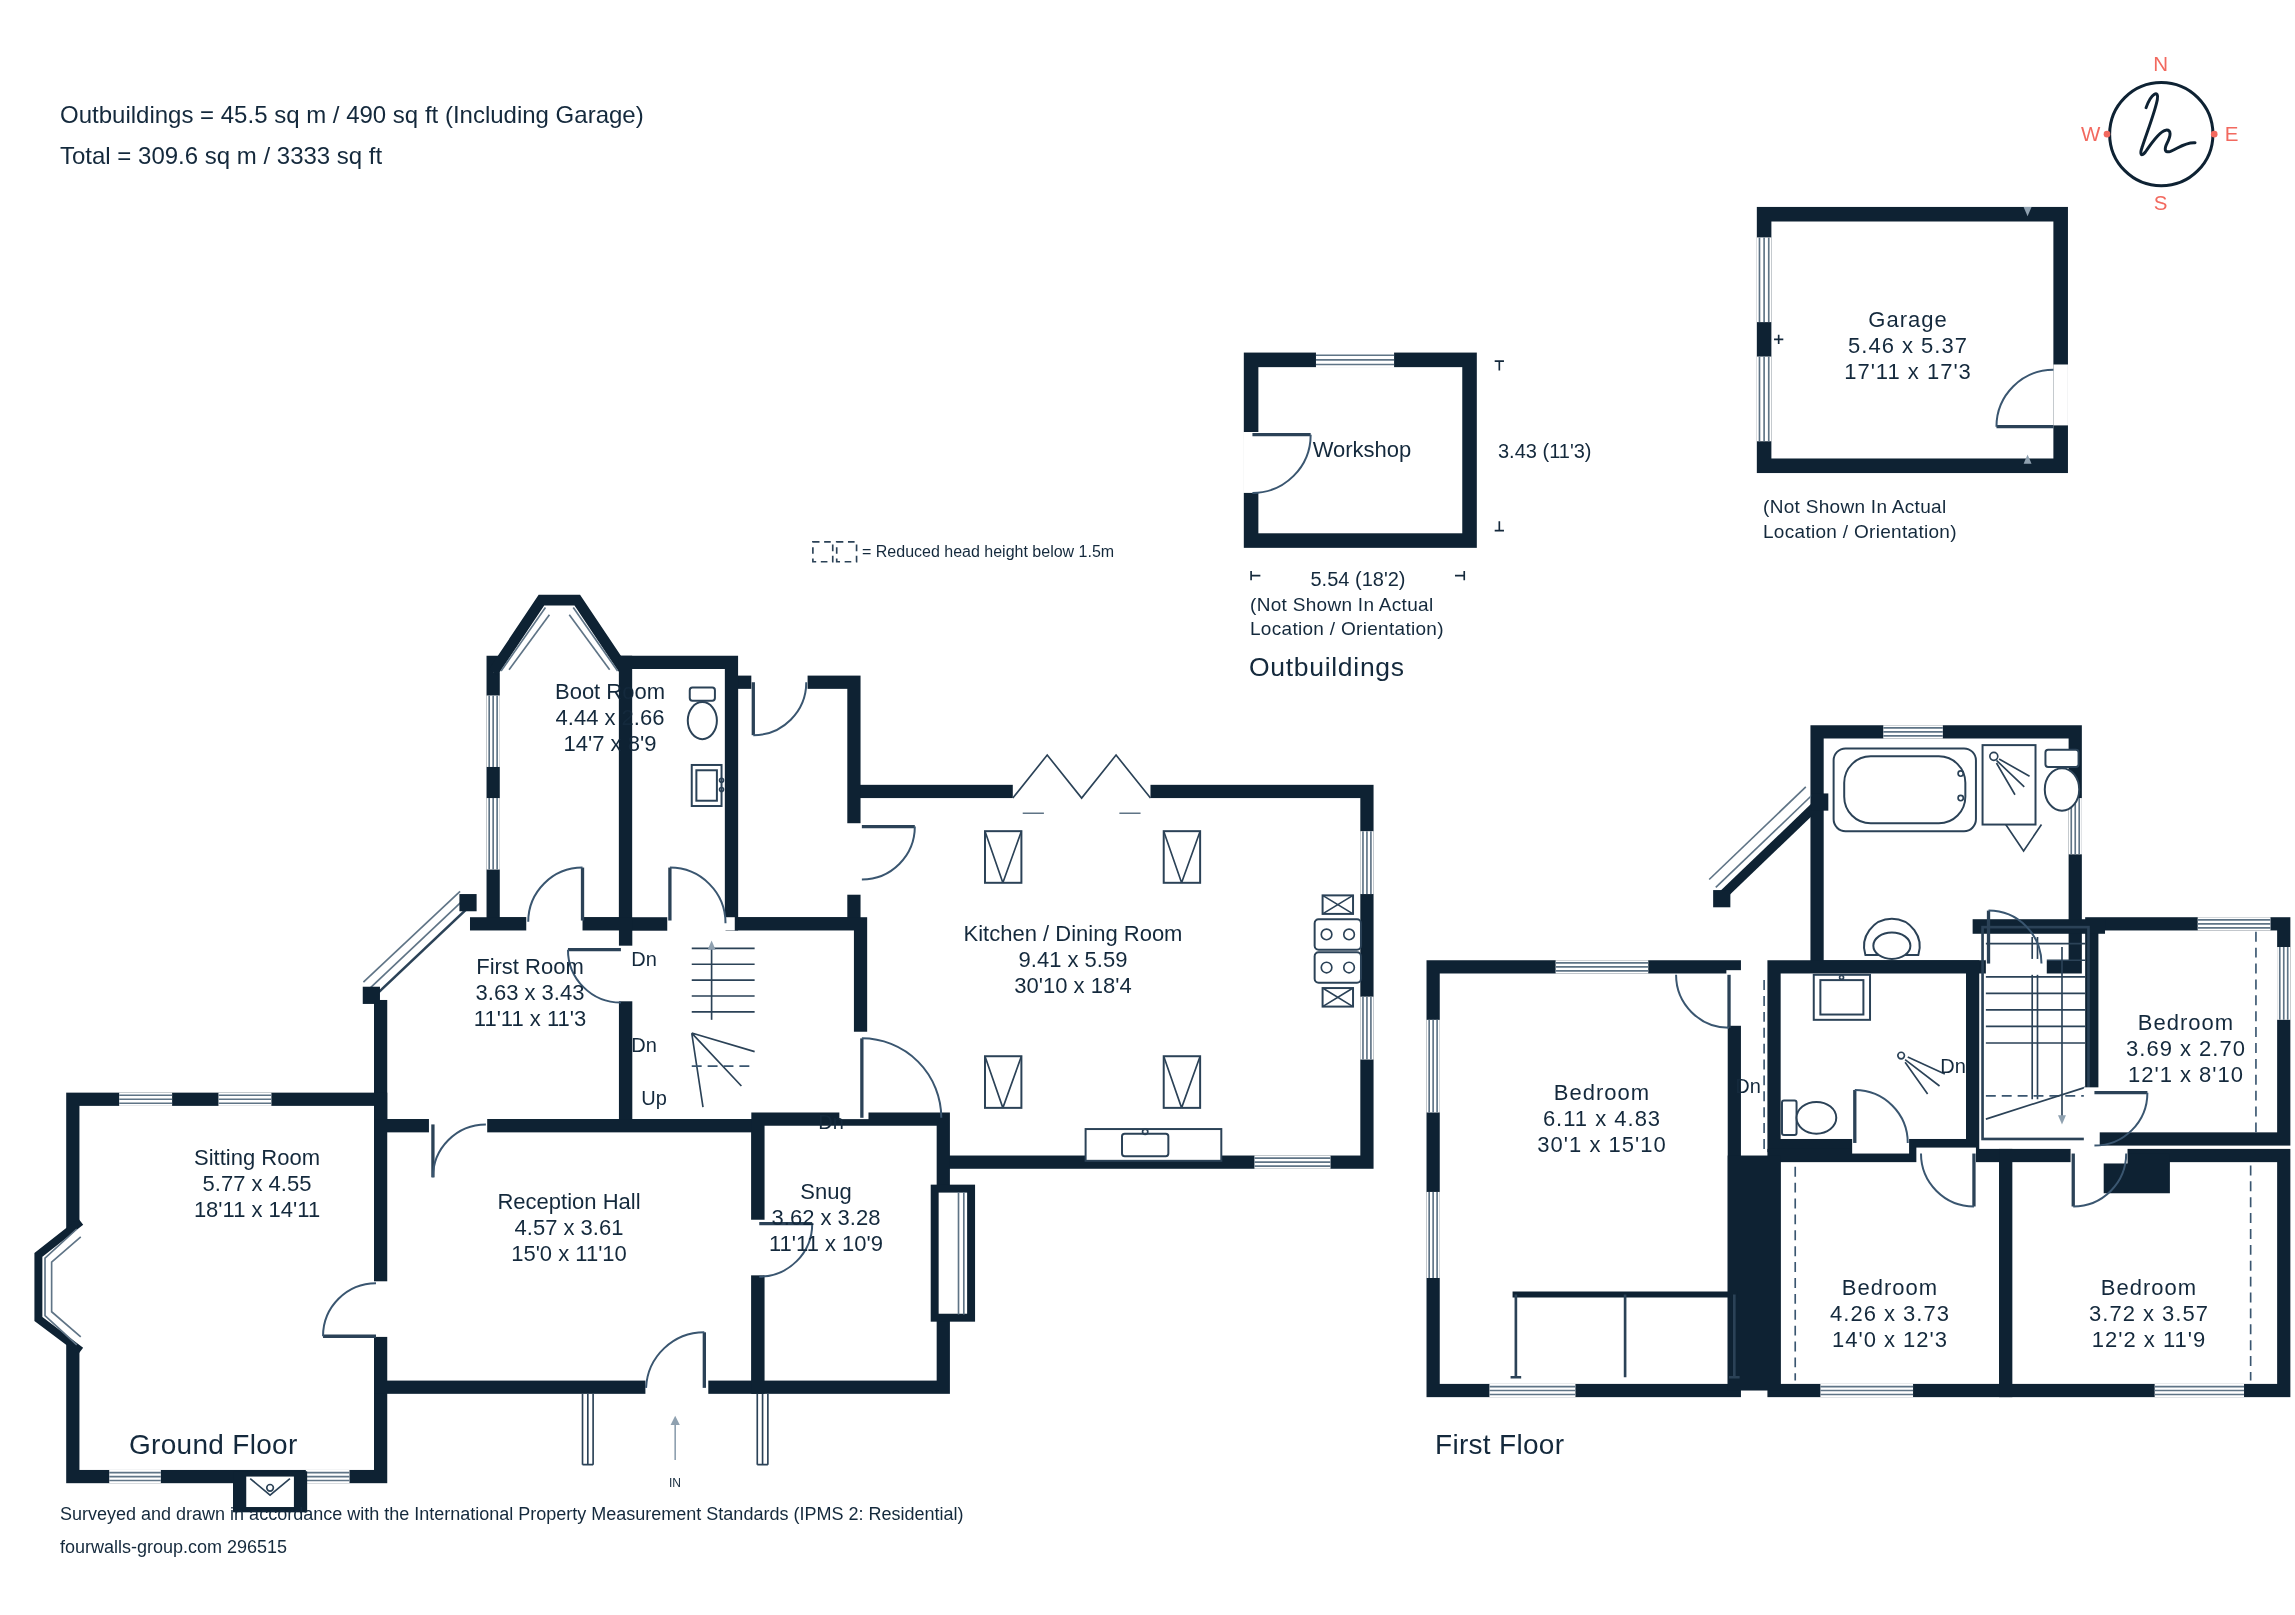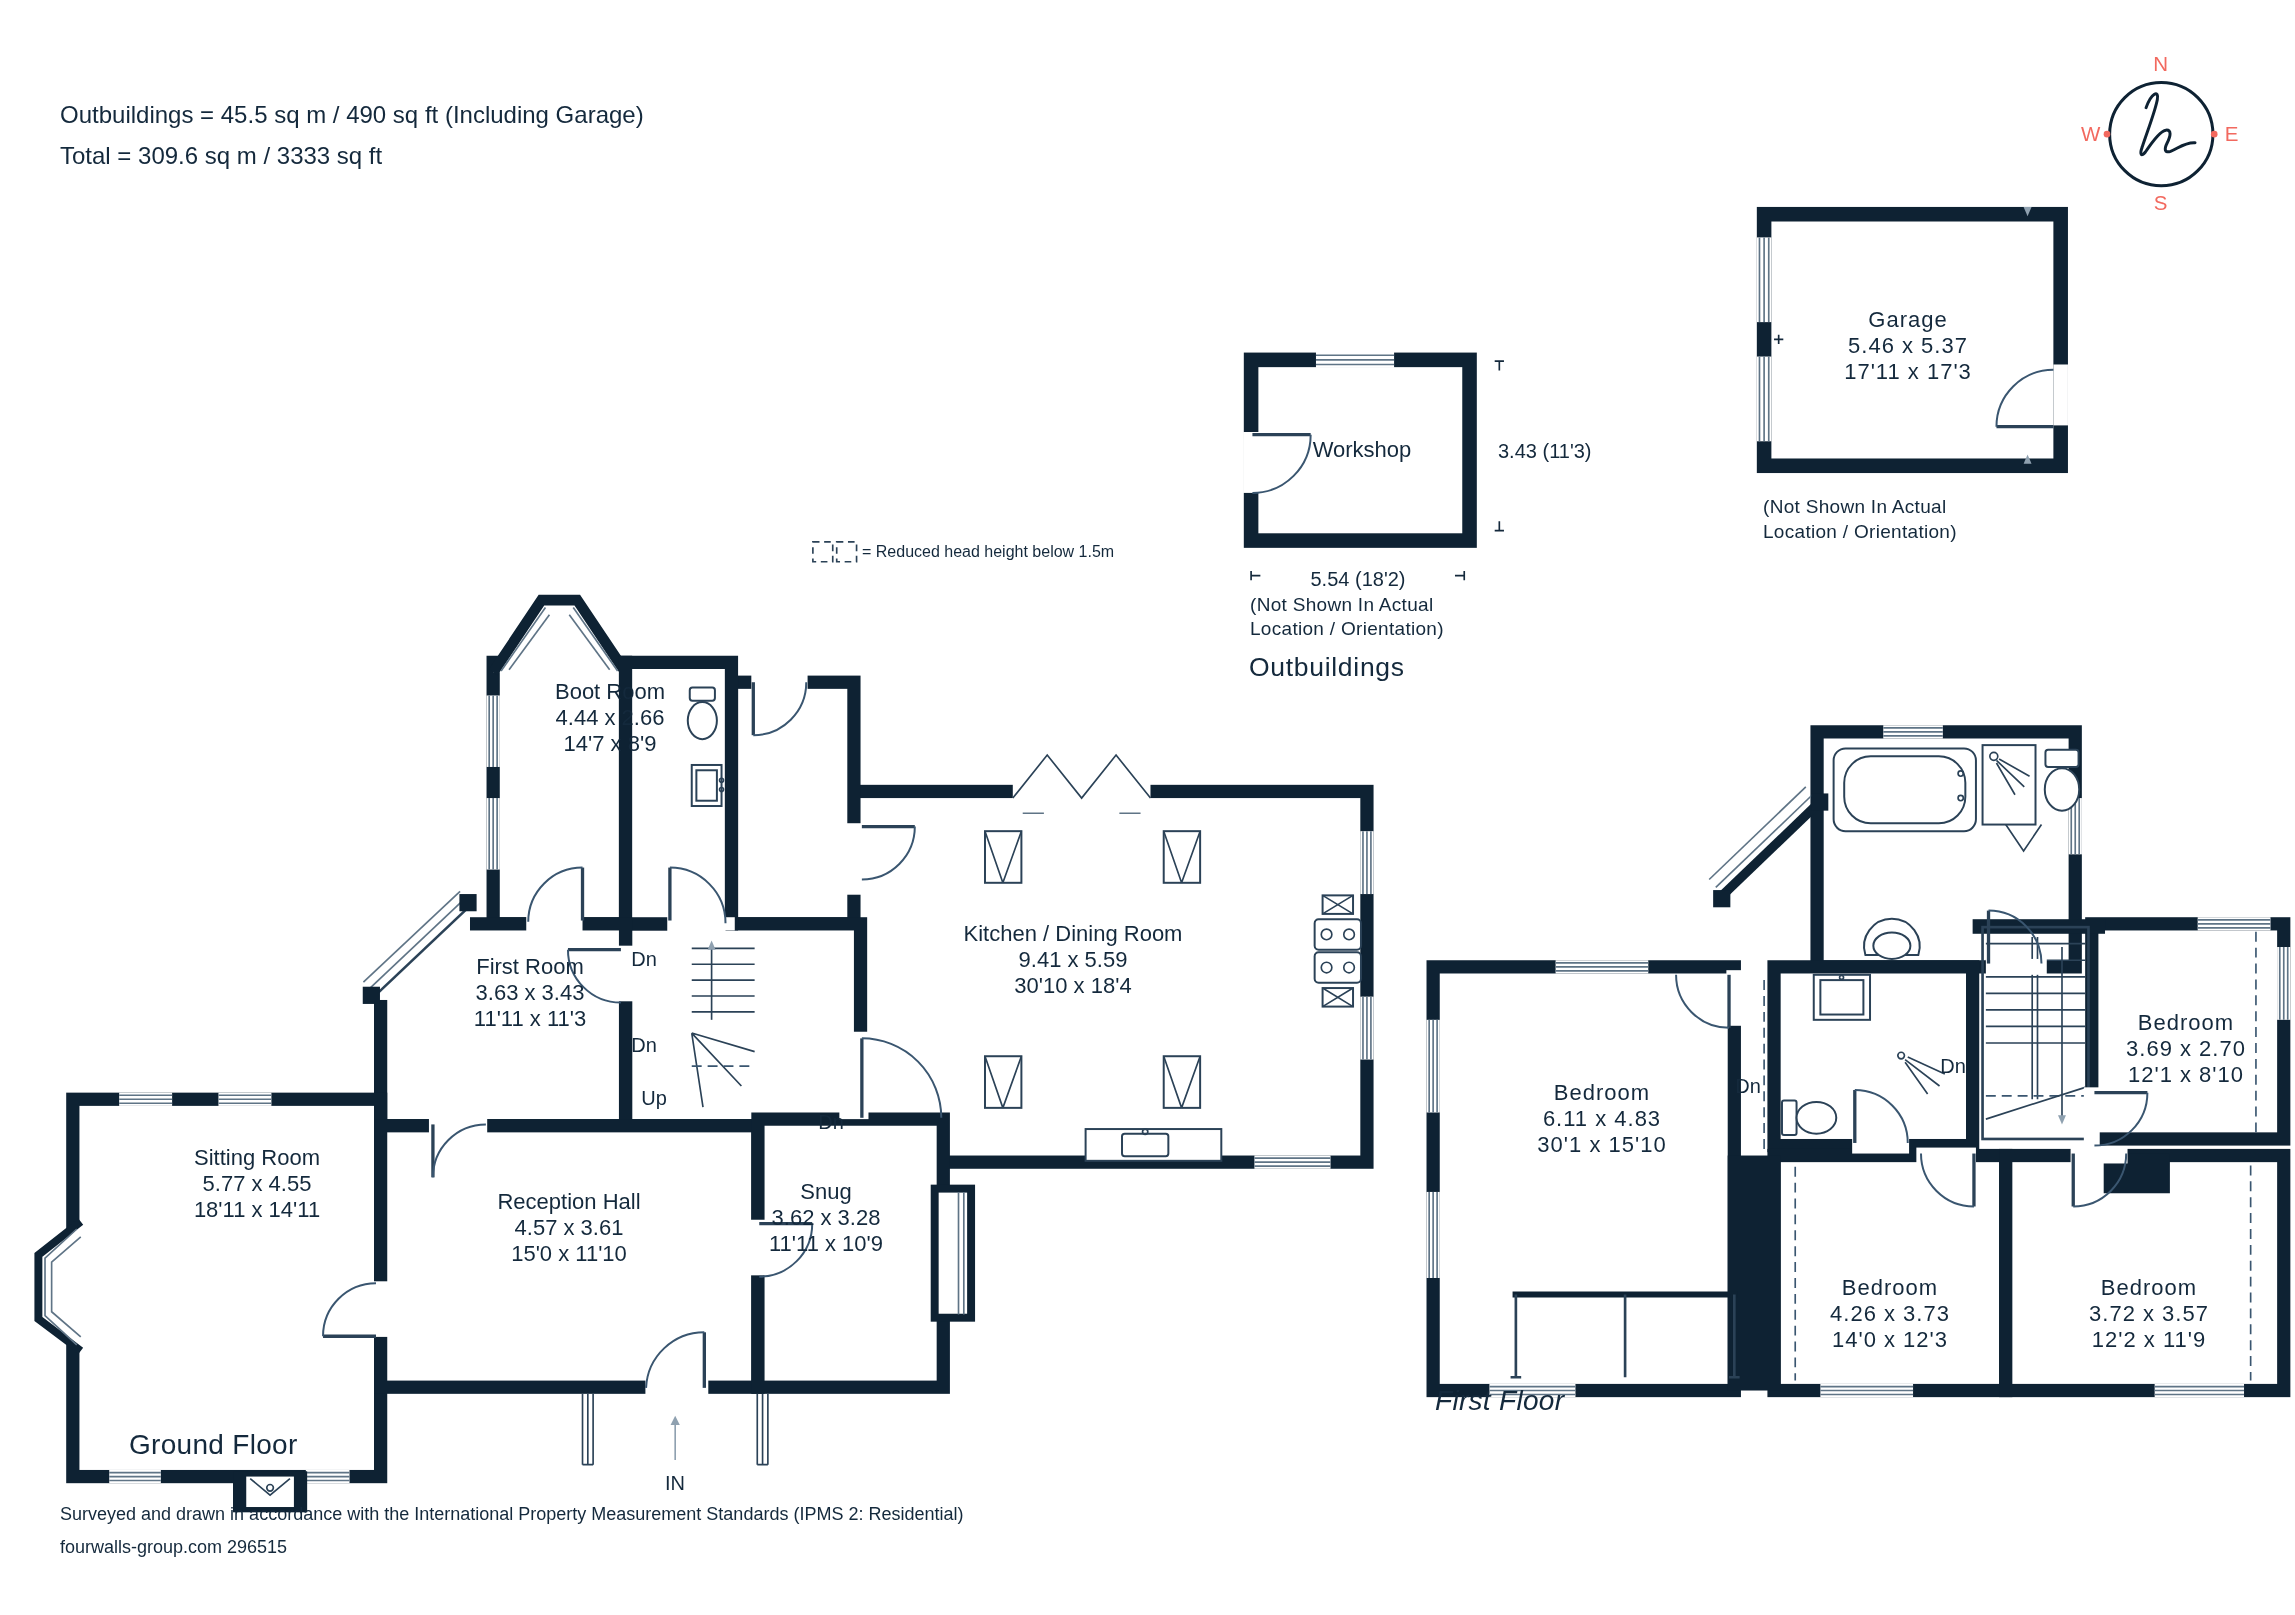--- a/index.html
+++ b/index.html
@@ -19,21 +19,21 @@
   .footer-line{font-size:18px;}
   .floor-title{font-size:28px;letter-spacing:0.3px;text-align:center;}
   .ob-title{font-size:26.5px;letter-spacing:0.7px;}
   .note{font-size:19px;line-height:24.5px;letter-spacing:0.3px;}
   .rlabel{position:absolute;transform:translate(-50%,-50%);text-align:center;font-size:22px;line-height:26px;white-space:nowrap;color:var(--ink);}
   .ff{letter-spacing:1px;}
   .dim{position:absolute;font-size:20px;color:var(--ink);white-space:nowrap;}
   .slabel{position:absolute;transform:translate(-50%,-50%);font-size:20px;color:var(--ink);}
   .cletter{position:absolute;transform:translate(-50%,-50%);font-size:20.5px;color:var(--accent);letter-spacing:0.7px;}
   .legend-text{font-size:16px;}
-  .in-label{position:absolute;transform:translate(-50%,-50%);font-size:20px;color:var(--ink);}
+  .in-label{position:absolute;transform:translate(-50%,-50%);font-size:12px;color:var(--ink);}
   
   .wall{fill:#ffffff;stroke:var(--wall);stroke-width:20;}
   .wall16{fill:#ffffff;stroke:var(--wall);stroke-width:16;}
   .wall12{fill:#ffffff;stroke:var(--wall);stroke-width:12;}
   .wall22{fill:#ffffff;stroke:var(--wall);stroke-width:22;}
   .dark{fill:var(--wall);stroke:none;}
   .cut{fill:#ffffff;stroke:none;}
   .thin{stroke:var(--line);stroke-width:2.5;fill:none;}
   .thin4{stroke:var(--line);stroke-width:4;fill:none;}
   .leaf{stroke:var(--line);stroke-width:5;fill:none;}
@@ -436,21 +436,21 @@
   <div class="rlabel ff" style="left:2149px;top:1314px;">
     <div>Bedroom</div>
     <div>3.72 x 3.57</div>
     <div>12'2 x 11'9</div>
   </div>
 
   <div class="slabel" style="left:1748px;top:1086px;">Dn</div>
   <div class="slabel" style="left:1953px;top:1066px;">Dn</div>
 
   <div class="txt floor-title" style="left:129px;top:1429px;">Ground Floor</div>
-  <div class="txt floor-title" style="left:1435px;top:1385px;font-style:italic;">First Floor</div>
+  <div class="txt floor-title" style="left:1435px;top:1429px;">First Floor</div>
 
   <div class="in-label" style="left:675px;top:1483px;">IN</div>
 
   <div class="txt footer-line" style="left:60px;top:1504px;">Surveyed and drawn in accordance with the International Property Measurement Standards (IPMS 2: Residential)</div>
   <div class="txt footer-line" style="left:60px;top:1537px;">fourwalls-group.com 296515</div>
 
 </div>
 
 
 </body></html>

